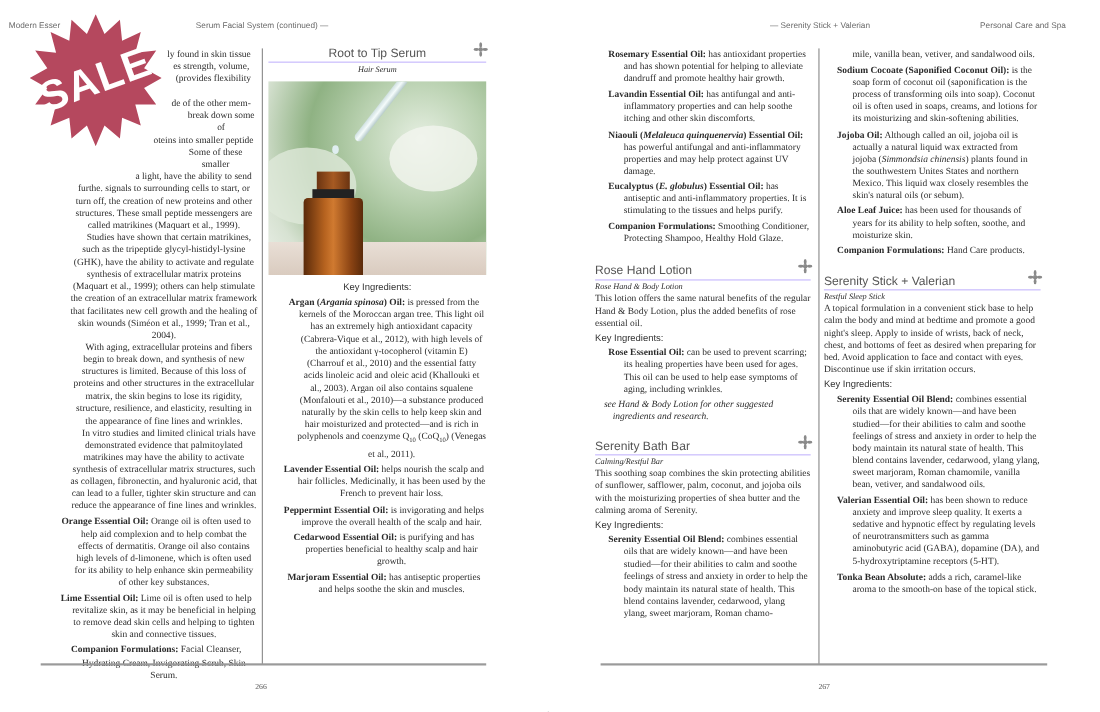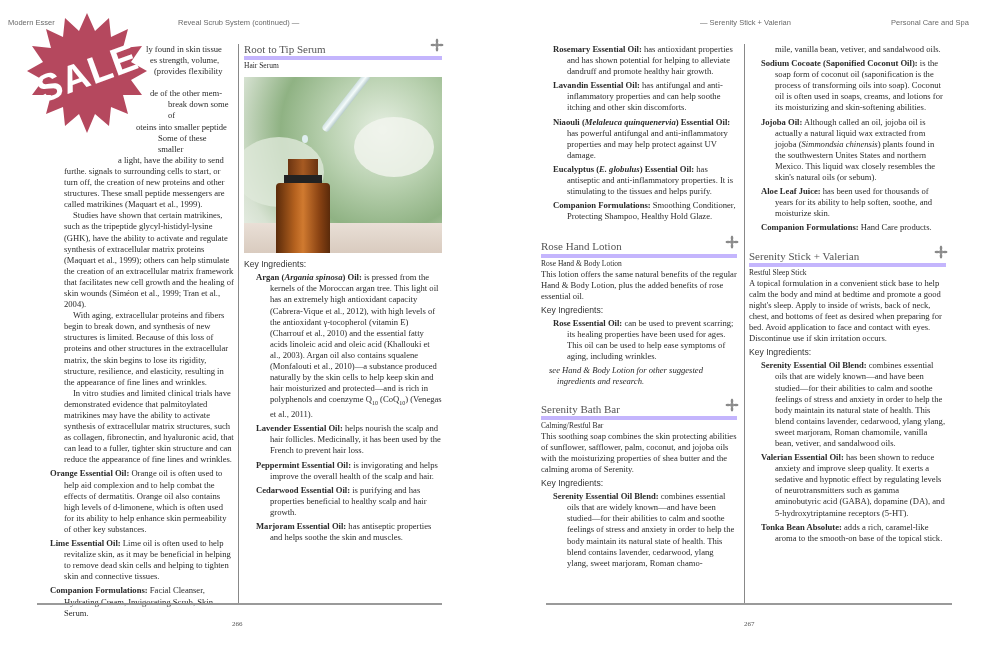--- a/index.html
+++ b/index.html
@@ -1,32 +1,32 @@
 <!DOCTYPE html>
 <html><head>
 <meta charset="utf-8">
 <style>
   html,body{margin:0;padding:0;}
   body{width:1000px;height:647px;position:relative;overflow:hidden;background:#fff;font-family:"Liberation Serif",serif;color:#2b2b2b;}
   .page{position:absolute;top:0;height:647px;background:#fff;}
-  .page.left{left:0;width:593px;}
+  .page.left{left:0;width:593px;text-align:center;}
   .page.right{left:480px;width:568px;}
   .spine{position:absolute;left:498px;top:0;width:1px;height:647px;background:#777;}
   .running{position:absolute;top:18px;font-family:"Liberation Sans",sans-serif;font-size:7.5px;color:#6a6a6a;white-space:nowrap;}
   .col{position:absolute;font-size:8.6px;line-height:11.1px;}
   .col p{margin:0;}
   .indent{text-indent:9px;}
   .entry{padding-left:14px;text-indent:-14px;margin-bottom:3px !important;}
   .entry.sub{margin-left:12px;}
   .entry b{font-weight:bold;}
   .vrule{position:absolute;width:1px;background:#888;}
   .hrule{position:absolute;height:2px;background:#9a9a9a;}
-  .sec-head{position:relative;font-family:Liberation Serif, serif;font-size:11px;color:#555;border-bottom:4px solid #c4b5fd;padding-bottom:1px;margin-top:2px;}
+  .sec-head{position:relative;font-family:Liberation Sans, sans-serif;font-size:11px;color:#555;border-bottom:1px solid #c4b5fd;padding-bottom:1px;margin-top:2px;}
   .sec-head .flower{position:absolute;right:-2px;top:-6px;width:14px;height:14px;}
-  .sec-sub{font-size:7.5px;margin:2px 0 3px;}
+  .sec-sub{font-style:italic;font-size:7.5px;margin:2px 0 3px;}
   .key-head{font-family:"Liberation Sans",sans-serif;font-size:8.6px;color:#333;margin:3px 0 2px !important;}
   .note{font-style:italic;padding-left:16px;text-indent:-8px;margin-left:4px;}
   .photo{position:relative;width:198px;height:176px;margin:6px 0 6px 0;overflow:hidden;
     background:radial-gradient(circle at 70% 30%,#e6efe2 0%,#b9d1b0 30%,#8fb283 55%,#d7e2d2 80%,#eef2ec 100%);}
   .photo .blur1{position:absolute;left:-10px;top:60px;width:90px;height:70px;border-radius:50%;background:#dfe9da;opacity:.8;}
   .photo .blur2{position:absolute;left:110px;top:40px;width:80px;height:60px;border-radius:50%;background:#f2f5ef;opacity:.8;}
   .photo .table{position:absolute;left:0;bottom:0;width:100%;height:30px;background:linear-gradient(#e9dfd6,#d9cbbf);}
   .photo .dropper{position:absolute;left:62px;top:-4px;width:8px;height:70px;background:linear-gradient(90deg,#cfe0e0,#f4fbfb,#b8cccc);transform:rotate(38deg);transform-origin:top left;left:120px;border-radius:0 0 4px 4px;}
   .photo .drop{position:absolute;left:58px;top:58px;width:6px;height:8px;border-radius:50%;background:#dfeef0;}
   .photo .neck{position:absolute;left:44px;top:82px;width:30px;height:18px;background:linear-gradient(90deg,#6b3411,#a65a22,#6b3411);}
@@ -37,21 +37,21 @@
   .pnum{position:absolute;top:620px;font-size:7px;color:#555;}
   .sale{position:absolute;left:27px;top:13px;width:120px;height:120px;}
   .sale-text{position:absolute;left:27px;top:13px;width:120px;height:120px;display:flex;align-items:center;justify-content:center;font-family:"Liberation Sans",sans-serif;font-weight:bold;font-size:38px;color:#fff;transform:rotate(-20deg);letter-spacing:1px;}
   sub{font-size:6px;}
 </style>
 </head>
 <body>
 
 <div class="page left">
   <div class="running" style="left:8px;">Modern Esser</div>
-  <div class="running" style="left:178px;">Reveal Scrub System (continued)  —</div>
+  <div class="running" style="left:178px;">Serum Facial System (continued)  —</div>
 
   <div class="col" style="left:50px;top:44px;width:184px;">
     <p style="padding-left:96px;font-family:Liberation Serif, serif;">ly found in skin tissue</p>
     <p style="padding-left:100px;">es strength, volume,</p>
     <p style="padding-left:104px;">(provides flexibility</p>
     <p style="padding-left:100px;margin-top:11px;">de of the other mem-</p>
     <p style="padding-left:118px;">break down some of</p>
     <p style="padding-left:86px;">oteins into smaller peptide</p>
     <p style="padding-left:108px;">Some of these smaller</p>
     <p style="padding-left:68px;">a light, have the ability to send</p>

